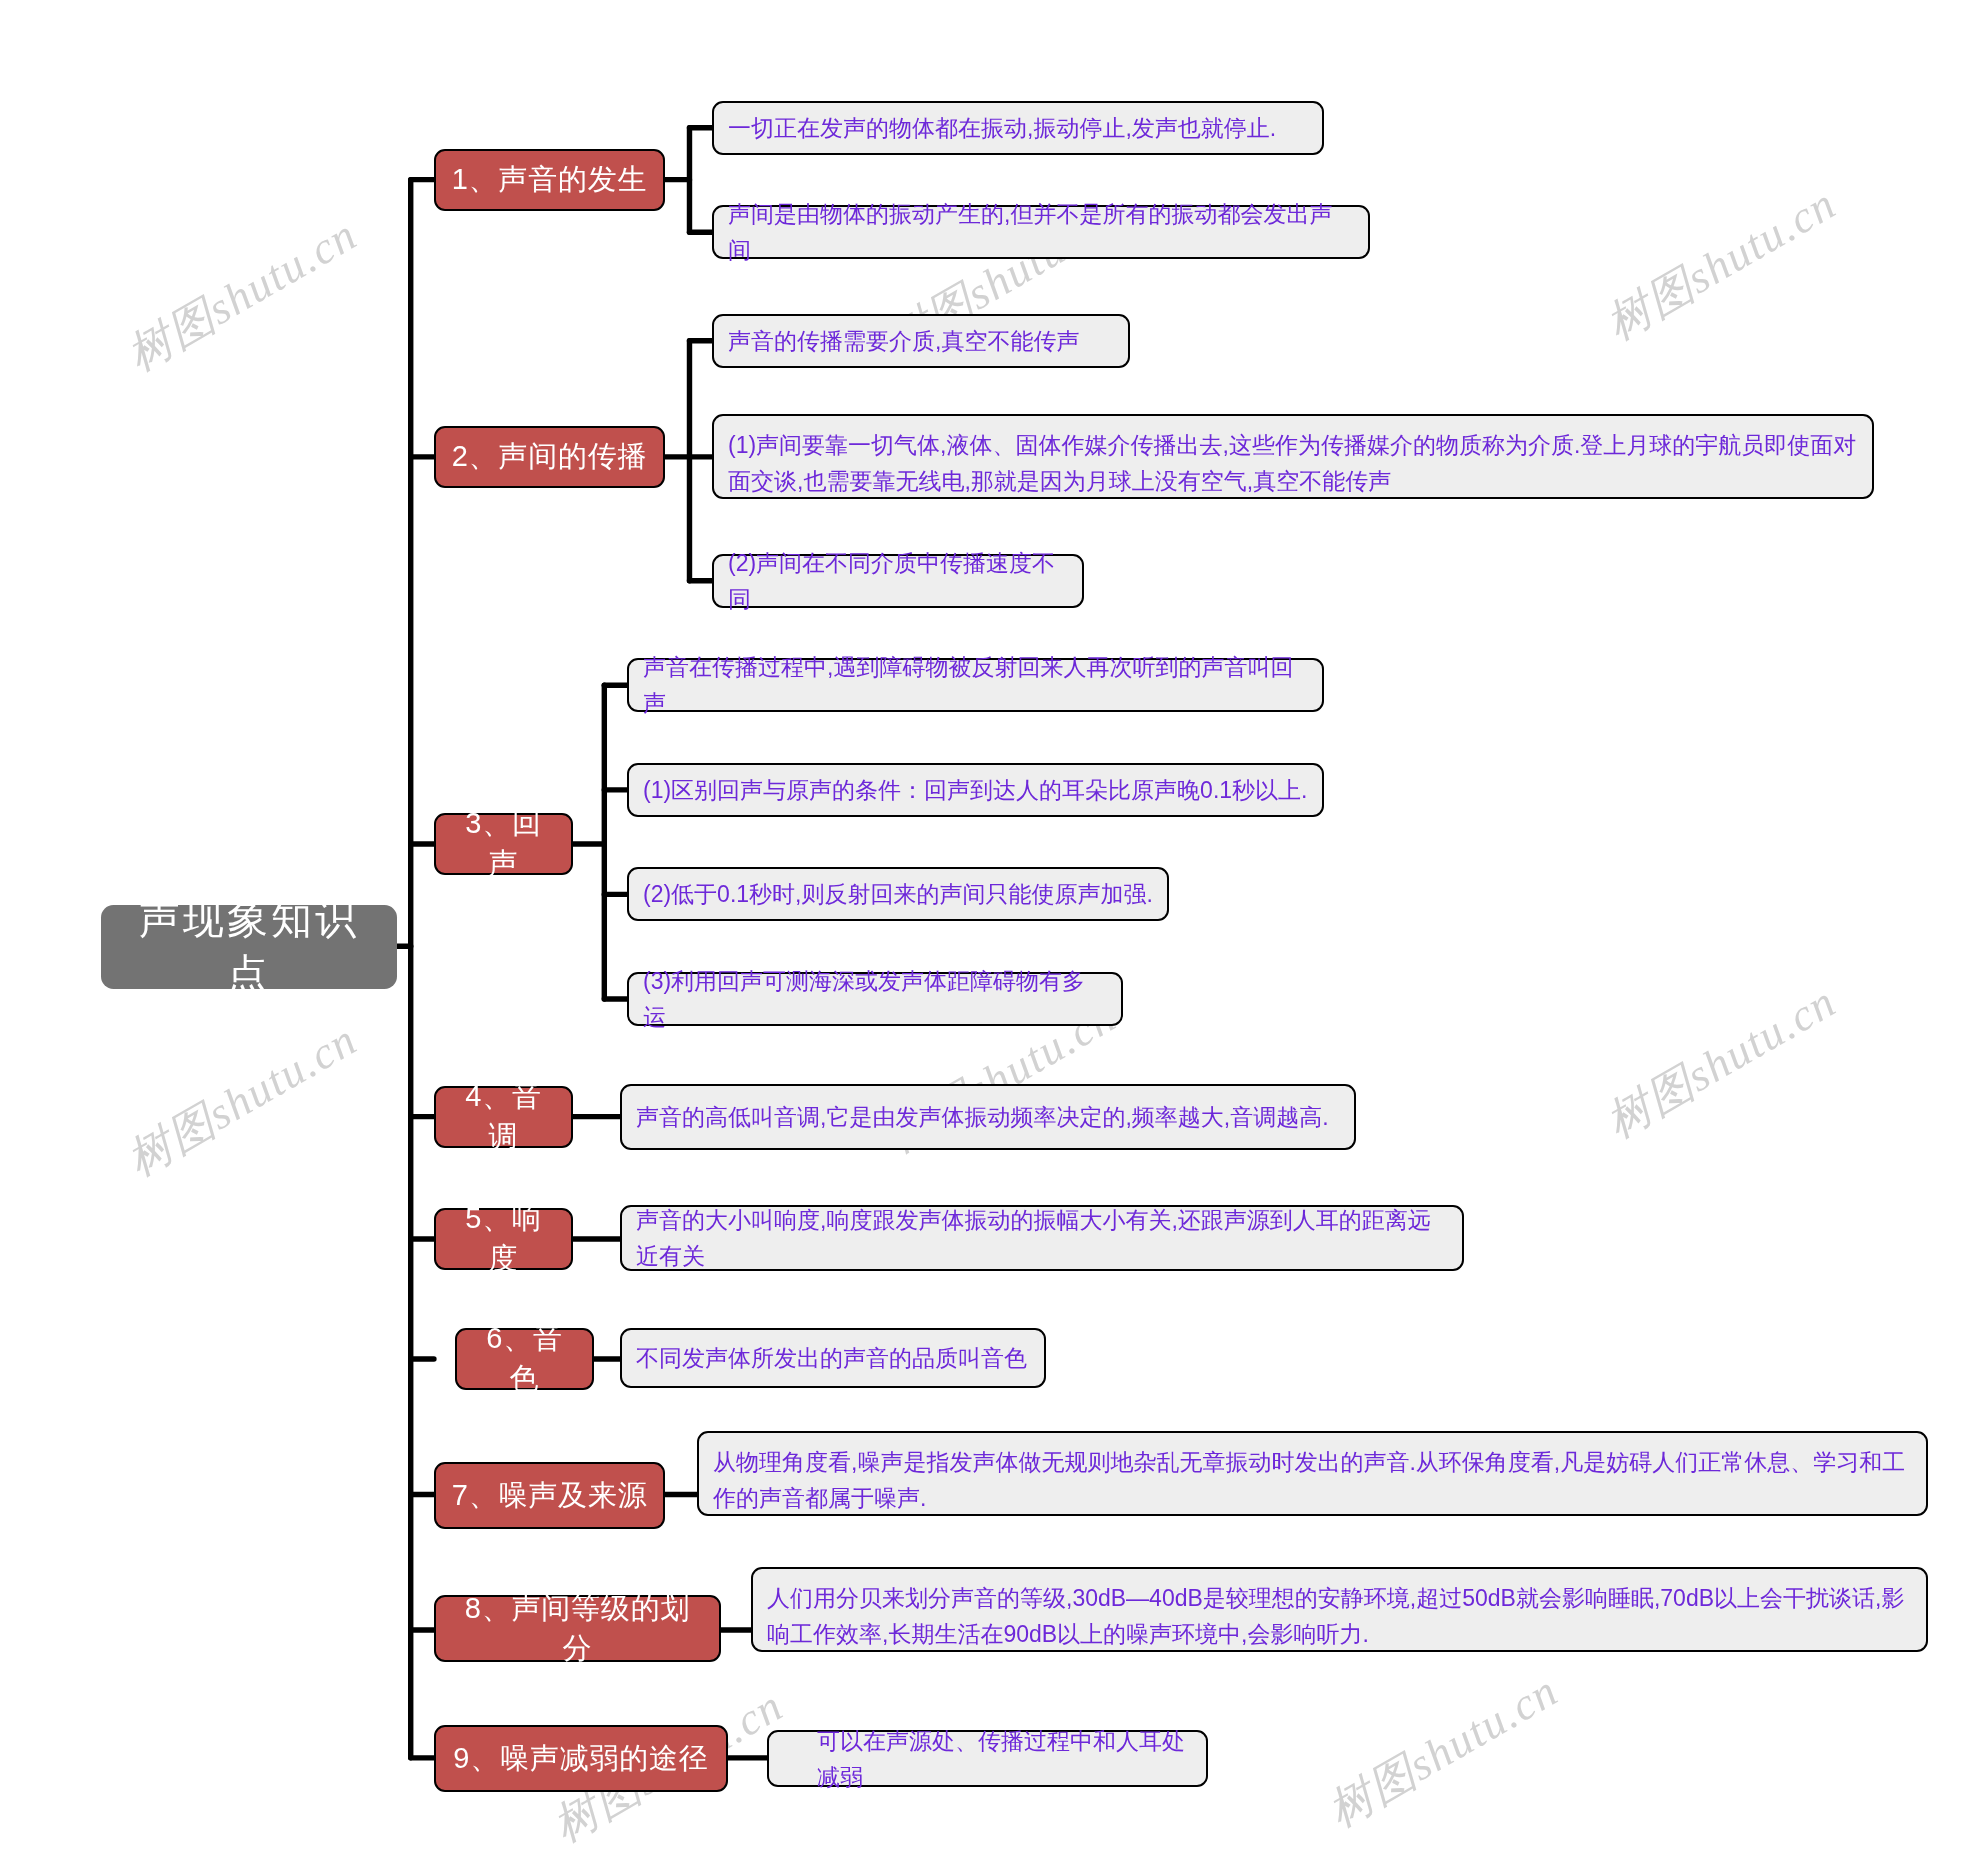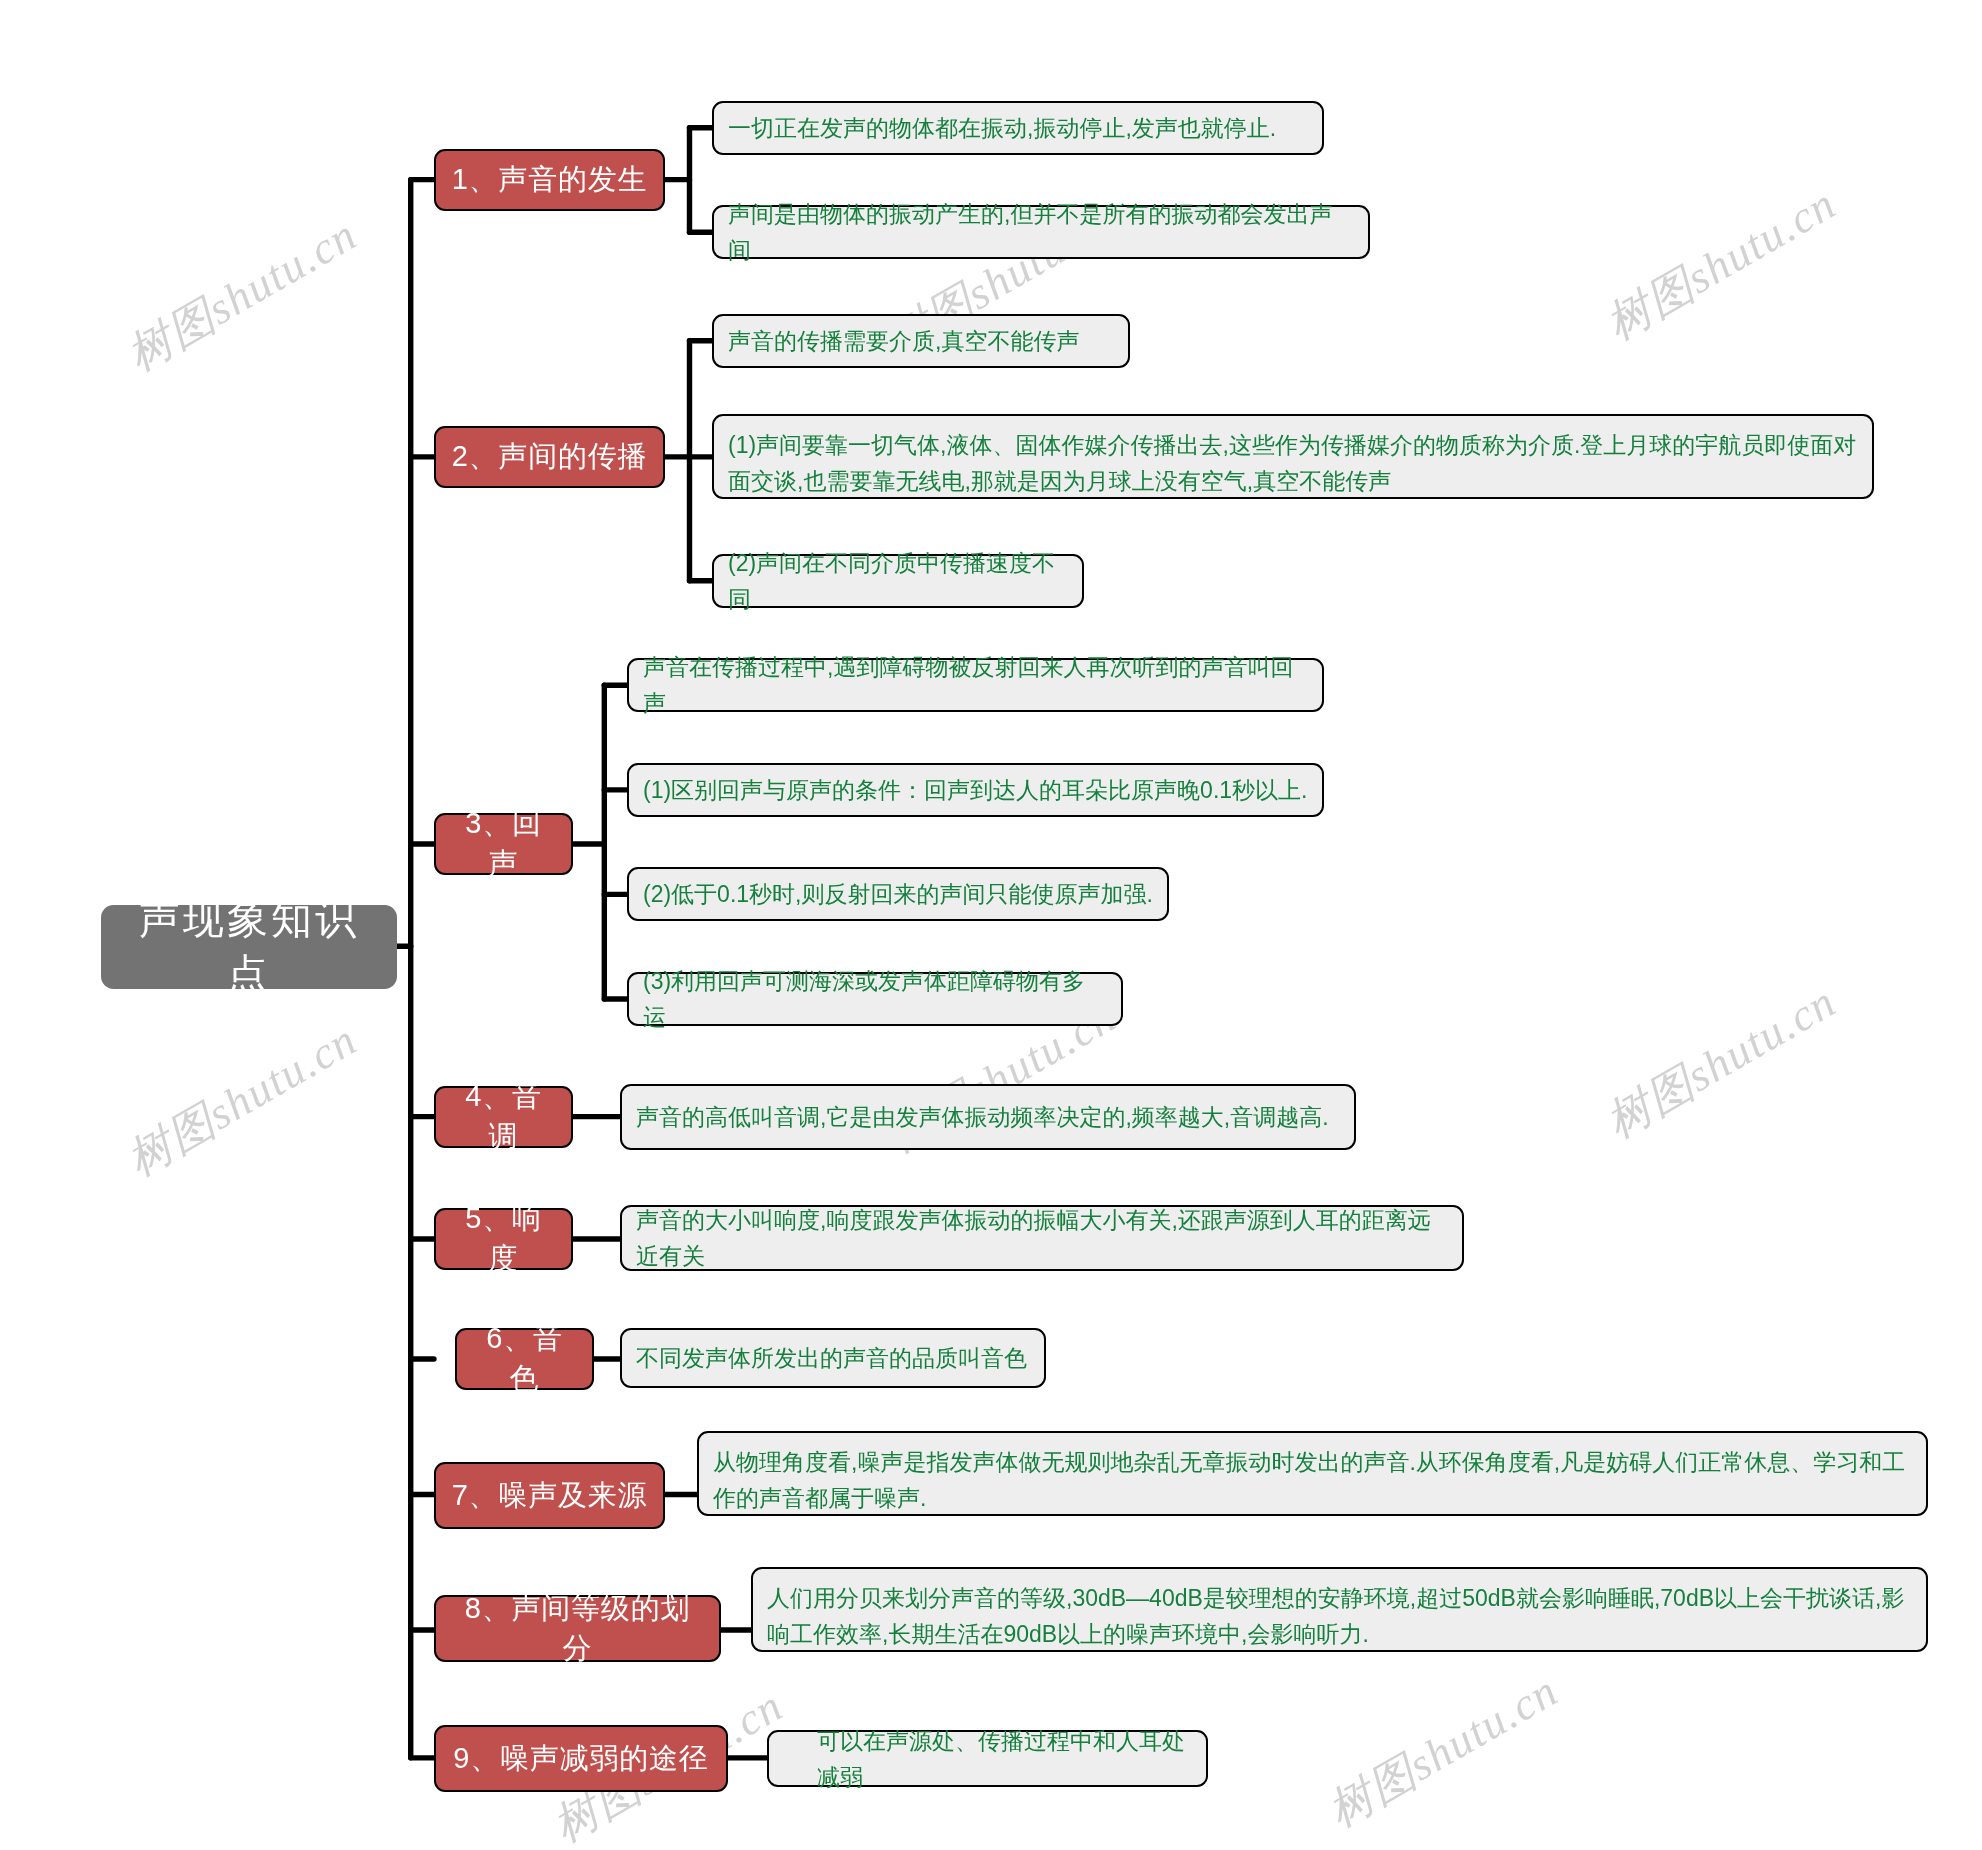--- a/index.html
+++ b/index.html
@@ -78,21 +78,21 @@
     border-radius: 11px;
     font-size: 29px;
     letter-spacing: 0.8px;
     padding: 0 15.5px;
     justify-content: center;
     text-align: center;
   }
 
   .leaf {
     background: #eeeeee;
-    color: #15803d;
+    color: #6d28d9;
     border: 2.3px solid #000000;
     border-radius: 11px;
     font-size: 23px;
     line-height: 36px;
     padding: 7.7px 14px;
     text-align: left;
   }
   .leaf.multiline { align-items: flex-start; padding-top: 11px; }
 </style>
 </head>
@@ -212,21 +212,21 @@
     <span>声音的大小叫响度,响度跟发声体振动的振幅大小有关,还跟声源到人耳的距离远近有关</span>
   </div>
 
   <div class="node branch" style="left:434px; top:1328px; width:139px; height:62px;margin-left:21px;">
     <span>6、音色</span>
   </div>
   <div class="node leaf" style="left:620px; top:1328px; width:426px; height:60px;">
     <span>不同发声体所发出的声音的品质叫音色</span>
   </div>
 
-  <div class="node branch" style="left:434px; top:1462px; width:231px; height:67px;">
+  <div class="node branch" style="left:434px; top:1462px; width:231px; height:67px;text-align:right;">
     <span>7、噪声及来源</span>
   </div>
   <div class="node leaf multiline" style="left:697px; top:1431px; width:1231px; height:85px;">
     <span>从物理角度看,噪声是指发声体做无规则地杂乱无章振动时发出的声音.从环保角度看,凡是妨碍人们正常休息、学习和工作的声音都属于噪声.</span>
   </div>
 
   <div class="node branch" style="left:434px; top:1595px; width:287px; height:67px;">
     <span>8、声间等级的划分</span>
   </div>
   <div class="node leaf multiline" style="left:751px; top:1567px; width:1177px; height:85px;">

